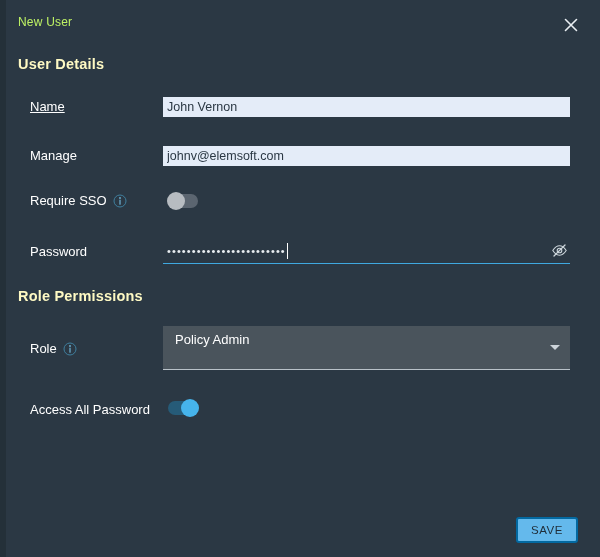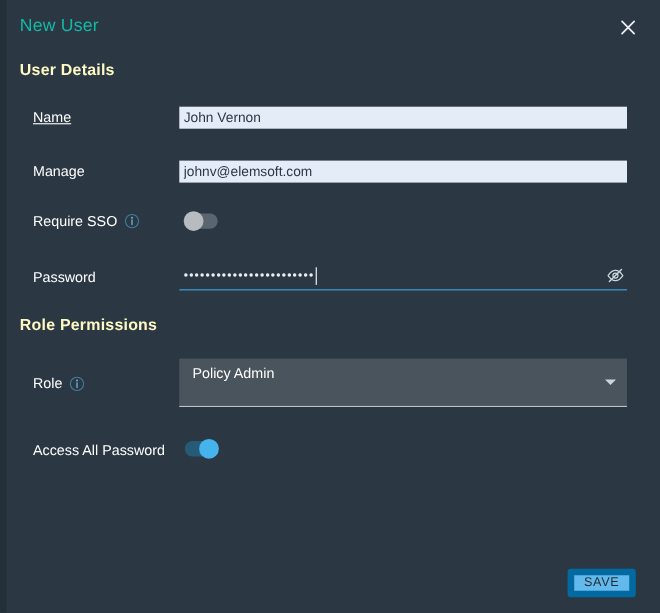--- a/index.html
+++ b/index.html
@@ -33,22 +33,22 @@
 
   
   .dialog-header {
     position: absolute;
     left: 0; top: 0;
     width: 594px; height: 50px;
   }
   .dialog-title {
     position: absolute;
     left: 12px; top: 15px;
-    font-size: 16px;
-    color: #14b8a6;
+    font-size: 12px;
+    color: #bef264;
     letter-spacing: .2px;
   }
   .close-btn {
     position: absolute;
     right: 18px; top: 14px;
     width: 22px; height: 22px;
     cursor: pointer;
     display: flex; align-items: center; justify-content: center;
   }
   .close-btn svg { display: block; }
@@ -205,21 +205,21 @@
     right: 112px;
     width: 58px;
     background: transparent;
     border: 1px solid #4e7f9c;
     color: #5fb4e3;
   }
   .btn-save {
     right: 22px;
     width: 62px;
     background: #64b9ec;
-    border: 6px solid #0369a1;
+    border: 2px solid #0369a1;
     color: #1f2d38;
   }
 </style>
 </head>
 <body>
 
 <div class="left-rail"></div>
 
 <div class="dialog">
 

